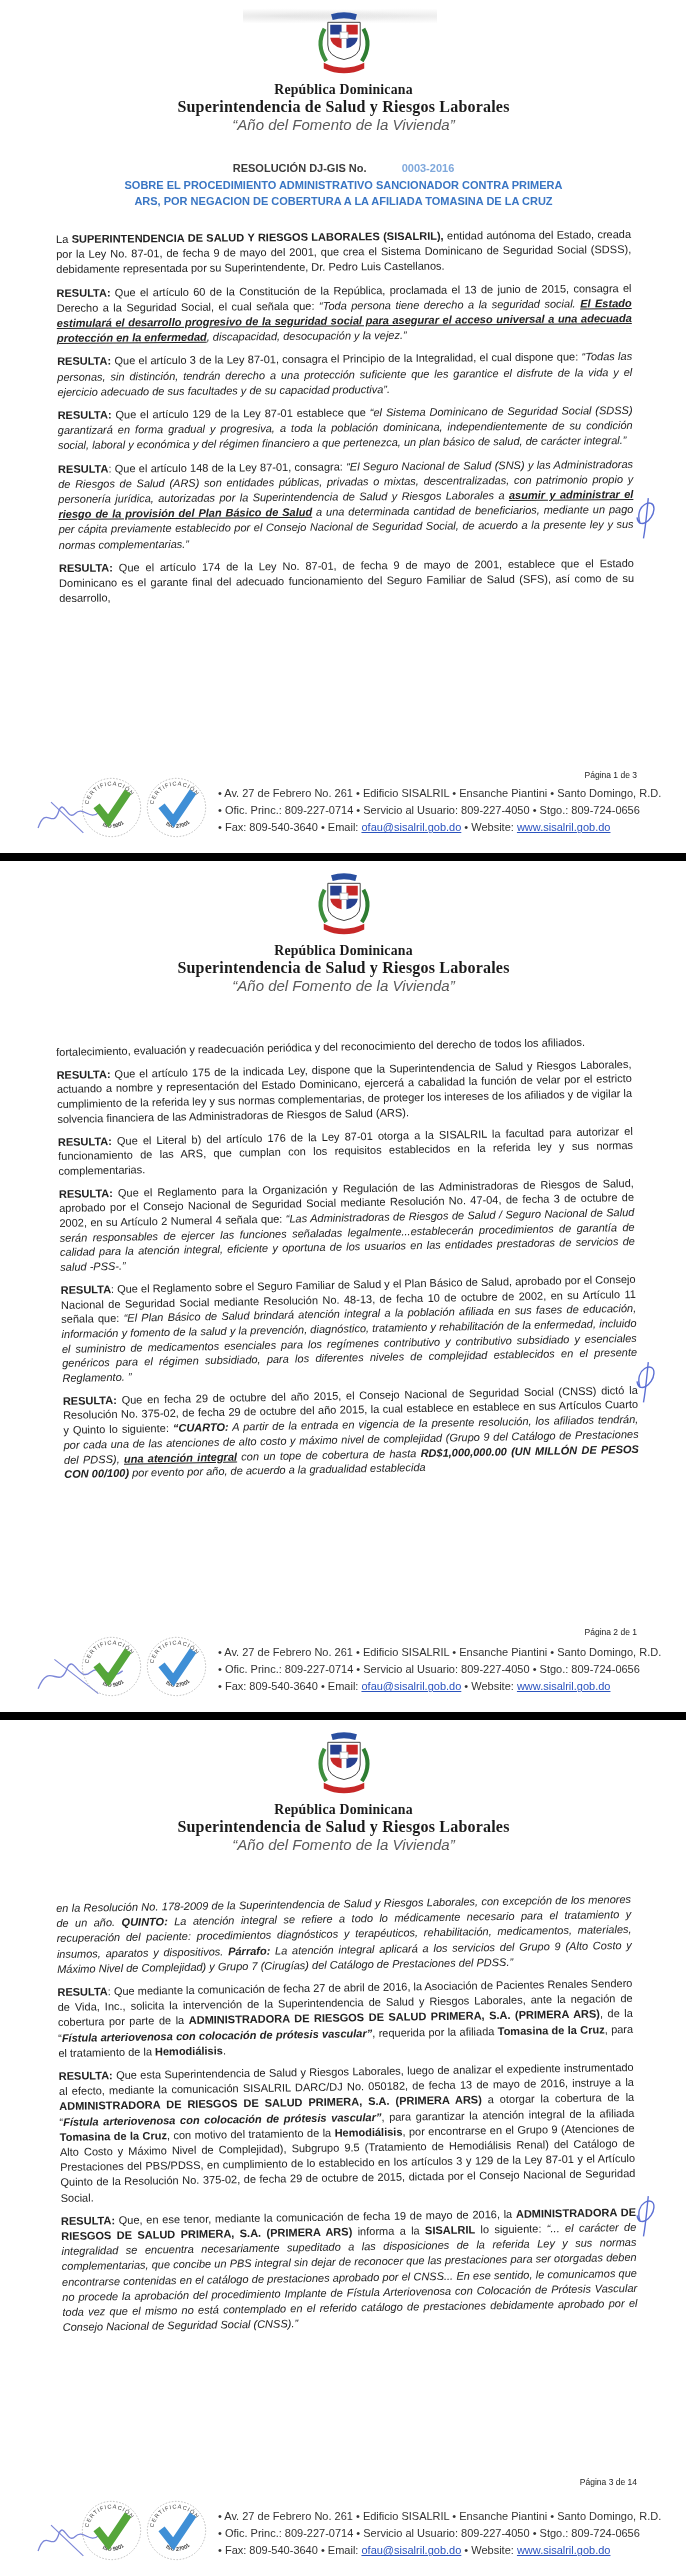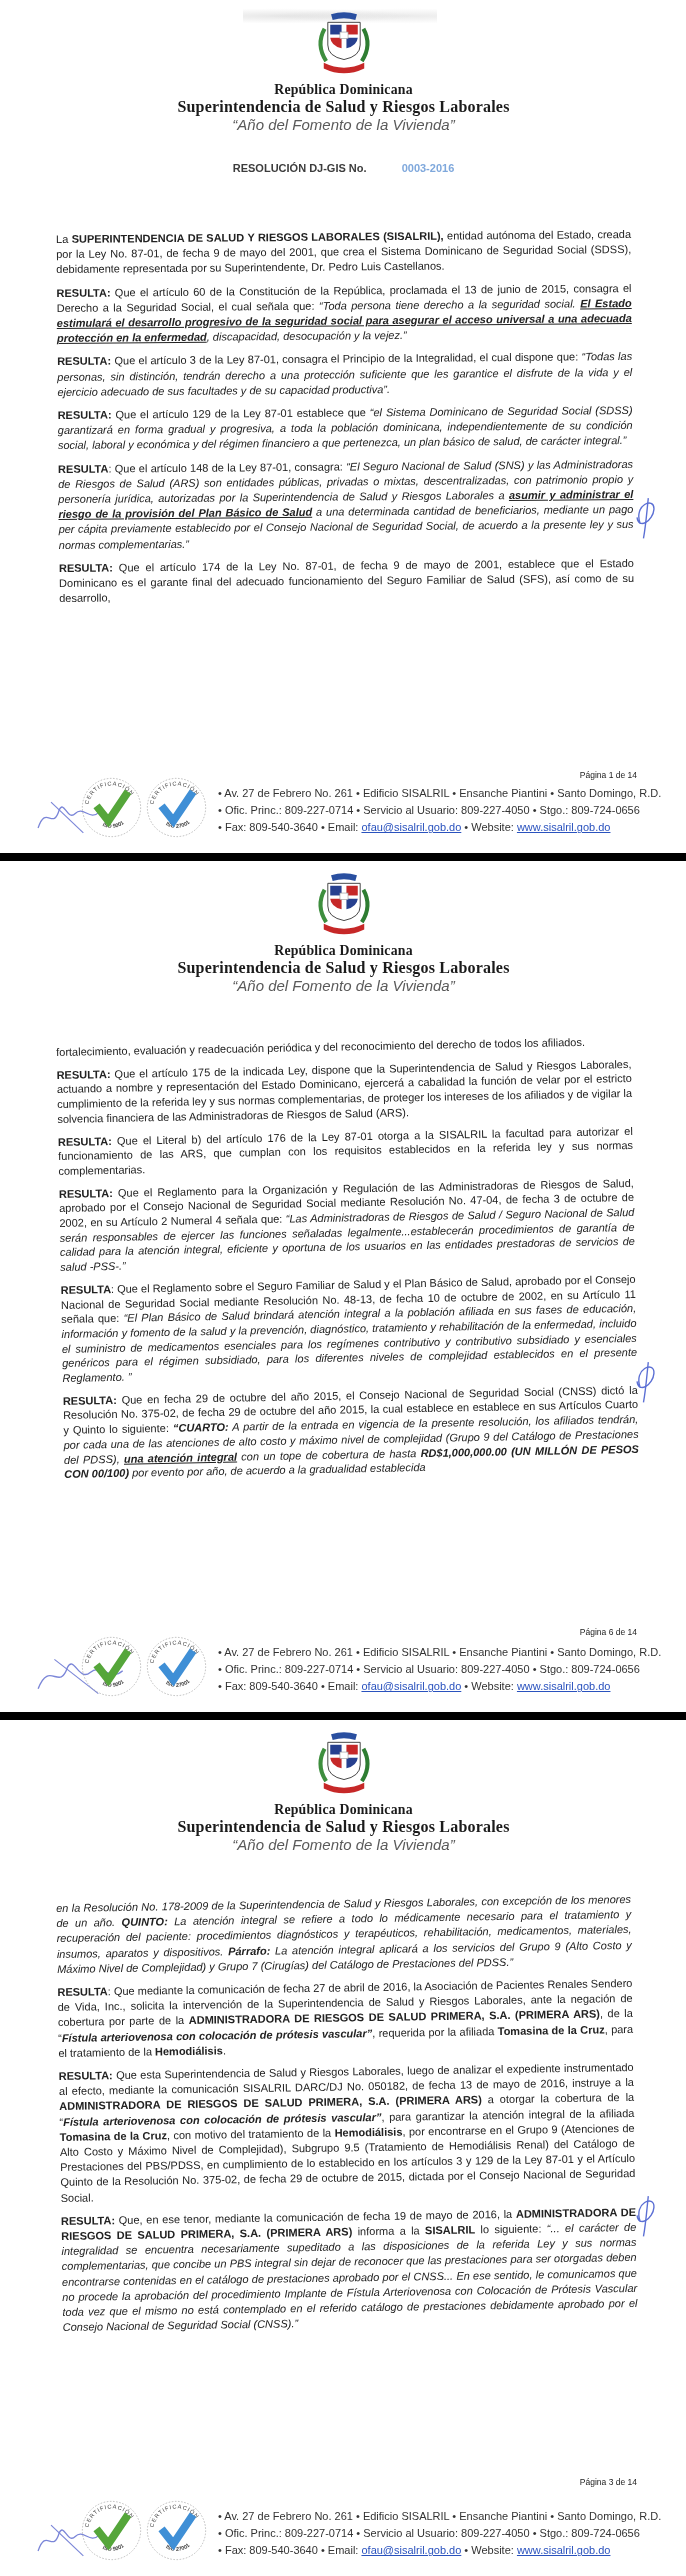--- a/index.html
+++ b/index.html
@@ -60,37 +60,38 @@
     </svg>
     <div class="country">República Dominicana</div>
     <div class="agency">Superintendencia de Salud y Riesgos Laborales</div>
     <div class="motto">“Año del Fomento de la Vivienda”</div>
   </div>
 
   <div class="res-title">
     <div>
       <span class="res-prefix">RESOLUCIÓN DJ-GIS No. </span><span class="res-num">0003-2016</span>
     </div>
+    <div class="res-sub">SOBRE EL PROCEDIMIENTO ADMINISTRATIVO SANCIONADOR CONTRA PRIMERA ARS, POR NEGACION DE COBERTURA A LA AFILIADA TOMASINA DE LA CRUZ</div>
   </div>
 
   <div class="body">
       <p><span>La </span><span style="font-weight: 700;">SUPERINTENDENCIA DE SALUD Y RIESGOS LABORALES (SISALRIL),</span><span> entidad autónoma del Estado, creada por la Ley No. 87-01, de fecha 9 de mayo del 2001, que crea el Sistema Dominicano de Seguridad Social (SDSS), debidamente representada por su Superintendente, Dr. Pedro Luis Castellanos.</span></p>
       <p><span style="font-weight: 700;">RESULTA:</span><span> Que el artículo 60 de la Constitución de la República, proclamada el 13 de junio de 2015, consagra el Derecho a la Seguridad Social, el cual señala que: </span><span style="font-style: italic;">“Toda persona tiene derecho a la seguridad social. </span><span style="font-weight: 700; font-style: italic; text-decoration: underline;">El Estado estimulará el desarrollo progresivo de la seguridad social para asegurar el acceso universal a una adecuada protección en la enfermedad</span><span style="font-style: italic;">, discapacidad, desocupación y la vejez.”</span></p>
       <p><span style="font-weight: 700;">RESULTA:</span><span> Que el artículo 3 de la Ley 87-01, consagra el Principio de la Integralidad, el cual dispone que: </span><span style="font-style: italic;">“Todas las personas, sin distinción, tendrán derecho a una protección suficiente que les garantice el disfrute de la vida y el ejercicio adecuado de sus facultades y de su capacidad productiva”.</span></p>
       <p><span style="font-weight: 700;">RESULTA:</span><span> Que el artículo 129 de la Ley 87-01 establece que </span><span style="font-style: italic;">“el Sistema Dominicano de Seguridad Social (SDSS) garantizará en forma gradual y progresiva, a toda la población dominicana, independientemente de su condición social, laboral y económica y del régimen financiero a que pertenezca, un plan básico de salud, de carácter integral.”</span></p>
       <p><span style="font-weight: 700;">RESULTA</span><span>: Que el artículo 148 de la Ley 87-01, consagra: </span><span style="font-style: italic;">“El Seguro Nacional de Salud (SNS) y las Administradoras de Riesgos de Salud (ARS) son entidades públicas, privadas o mixtas, descentralizadas, con patrimonio propio y personería jurídica, autorizadas por la Superintendencia de Salud y Riesgos Laborales a </span><span style="font-weight: 700; font-style: italic; text-decoration: underline;">asumir y administrar el riesgo de la provisión del Plan Básico de Salud</span><span style="font-style: italic;"> a una determinada cantidad de beneficiarios, mediante un pago per cápita previamente establecido por el Consejo Nacional de Seguridad Social, de acuerdo a la presente ley y sus normas complementarias.”</span></p>
       <p><span style="font-weight: 700;">RESULTA:</span><span> Que el artículo 174 de la Ley No. 87-01, de fecha 9 de mayo de 2001, establece que el Estado Dominicano es el garante final del adecuado funcionamiento del Seguro Familiar de Salud (SFS), así como de su desarrollo,</span></p>
     </div>
 
   <svg class="mark" width="37" height="52" viewBox="0 0 46 64">
     <path d="M14 38 C5 14 32 4 31 20 C30 34 12 46 10 30" stroke="#5b6fd4" stroke-width="1.7" fill="none"></path>
     <path d="M24 6 C22 24 21 40 18 56" stroke="#5b6fd4" stroke-width="1.7" fill="none"></path>
   </svg>
 
-  <div class="page-num">Página 1 de 14</div>
+  <div class="page-num">Página 1 de 3</div>
 
   <div class="footer">
     <svg class="sig" width="97" height="57" viewBox="0 0 120 70">
       <path d="M10 48 C20 18 28 52 36 26 C42 12 46 40 56 30 C66 20 74 40 86 28" stroke="#7b86d8" stroke-width="1.6" fill="none"></path>
       <path d="M26 16 L66 54" stroke="#7b86d8" stroke-width="1.4" fill="none"></path>
     </svg>
     <div class="badges">
       <svg width="63" height="63" viewBox="0 0 80 80">
         <circle cx="40" cy="40" r="37" fill="none" stroke="#9a9a9a" stroke-width="0.8" stroke-dasharray="2 2"></circle>
         <path id="arcT1" d="M 10 42 A 30 30 0 1 1 70 42" fill="none"></path>
@@ -144,21 +145,21 @@
       <p><span style="font-weight: 700;">RESULTA:</span><span> Que el Reglamento para la Organización y Regulación de las Administradoras de Riesgos de Salud, aprobado por el Consejo Nacional de Seguridad Social mediante Resolución No. 47-04, de fecha 3 de octubre de 2002, en su Artículo 2 Numeral 4 señala que: </span><span style="font-style: italic;">“Las Administradoras de Riesgos de Salud / Seguro Nacional de Salud serán responsables de ejercer las funciones señaladas legalmente...establecerán procedimientos de garantía de calidad para la atención integral, eficiente y oportuna de los usuarios en las entidades prestadoras de servicios de salud -PSS-.”</span></p>
       <p><span style="font-weight: 700;">RESULTA</span><span>: Que el Reglamento sobre el Seguro Familiar de Salud y el Plan Básico de Salud, aprobado por el Consejo Nacional de Seguridad Social mediante Resolución No. 48-13, de fecha 10 de octubre de 2002, en su Artículo 11 señala que: </span><span style="font-style: italic;">“El Plan Básico de Salud brindará atención integral a la población afiliada en sus fases de educación, información y fomento de la salud y la prevención, diagnóstico, tratamiento y rehabilitación de la enfermedad, incluido el suministro de medicamentos esenciales para los regímenes contributivo y contributivo subsidiado y esenciales genéricos para el régimen subsidiado, para los diferentes niveles de complejidad establecidos en el presente Reglamento. ”</span></p>
       <p><span style="font-weight: 700;">RESULTA:</span><span> Que en fecha 29 de octubre del año 2015, el Consejo Nacional de Seguridad Social (CNSS) dictó la Resolución No. 375-02, de fecha 29 de octubre del año 2015, la cual establece en establece en sus Artículos Cuarto y Quinto lo siguiente: </span><span style="font-weight: 700; font-style: italic;">“CUARTO:</span><span style="font-style: italic;"> A partir de la entrada en vigencia de la presente resolución, los afiliados tendrán, por cada una de las atenciones de alto costo y máximo nivel de complejidad (Grupo 9 del Catálogo de Prestaciones del PDSS), </span><span style="font-weight: 700; font-style: italic; text-decoration: underline;">una atención integral</span><span style="font-style: italic;"> con un tope de cobertura de hasta </span><span style="font-weight: 700; font-style: italic;">RD$1,000,000.00 (UN MILLÓN DE PESOS CON 00/100)</span><span style="font-style: italic;"> por evento por año, de acuerdo a la gradualidad establecida</span></p>
     </div>
 
   <svg class="mark" width="37" height="52" viewBox="0 0 46 64">
     <path d="M14 38 C5 14 32 4 31 20 C30 34 12 46 10 30" stroke="#5b6fd4" stroke-width="1.7" fill="none"></path>
     <path d="M24 6 C22 24 21 40 18 56" stroke="#5b6fd4" stroke-width="1.7" fill="none"></path>
   </svg>
 
-  <div class="page-num">Página 6 de 14</div>
+  <div class="page-num">Página 2 de 1</div>
 
   <div class="footer">
     <svg class="sig" width="122" height="57" viewBox="0 0 150 70">
       <path d="M10 50 C24 14 36 54 46 24 C54 8 60 42 74 30 C88 18 98 42 114 28" stroke="#7b86d8" stroke-width="1.7" fill="none"></path>
       <path d="M30 14 L84 56" stroke="#7b86d8" stroke-width="1.4" fill="none"></path>
     </svg>
     <div class="badges">
       <svg width="63" height="63" viewBox="0 0 80 80">
         <circle cx="40" cy="40" r="37" fill="none" stroke="#9a9a9a" stroke-width="0.8" stroke-dasharray="2 2"></circle>
         <path id="arcT3" d="M 10 42 A 30 30 0 1 1 70 42" fill="none"></path>

